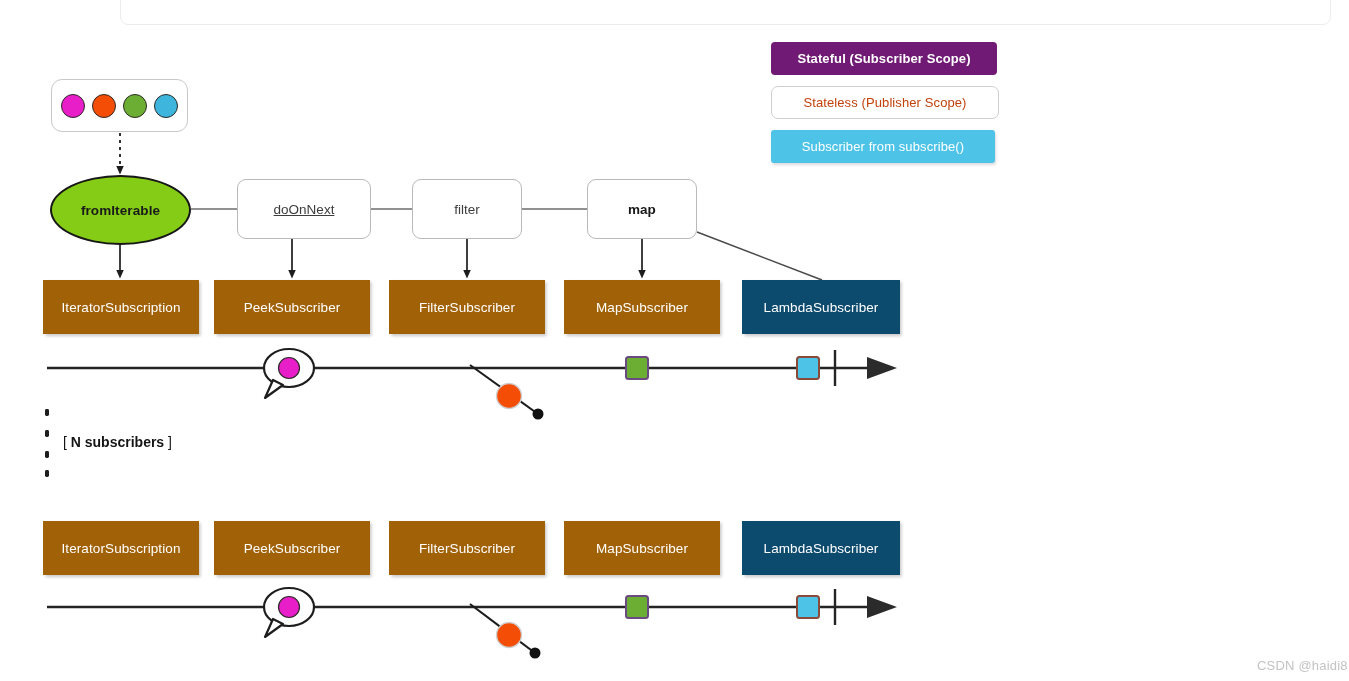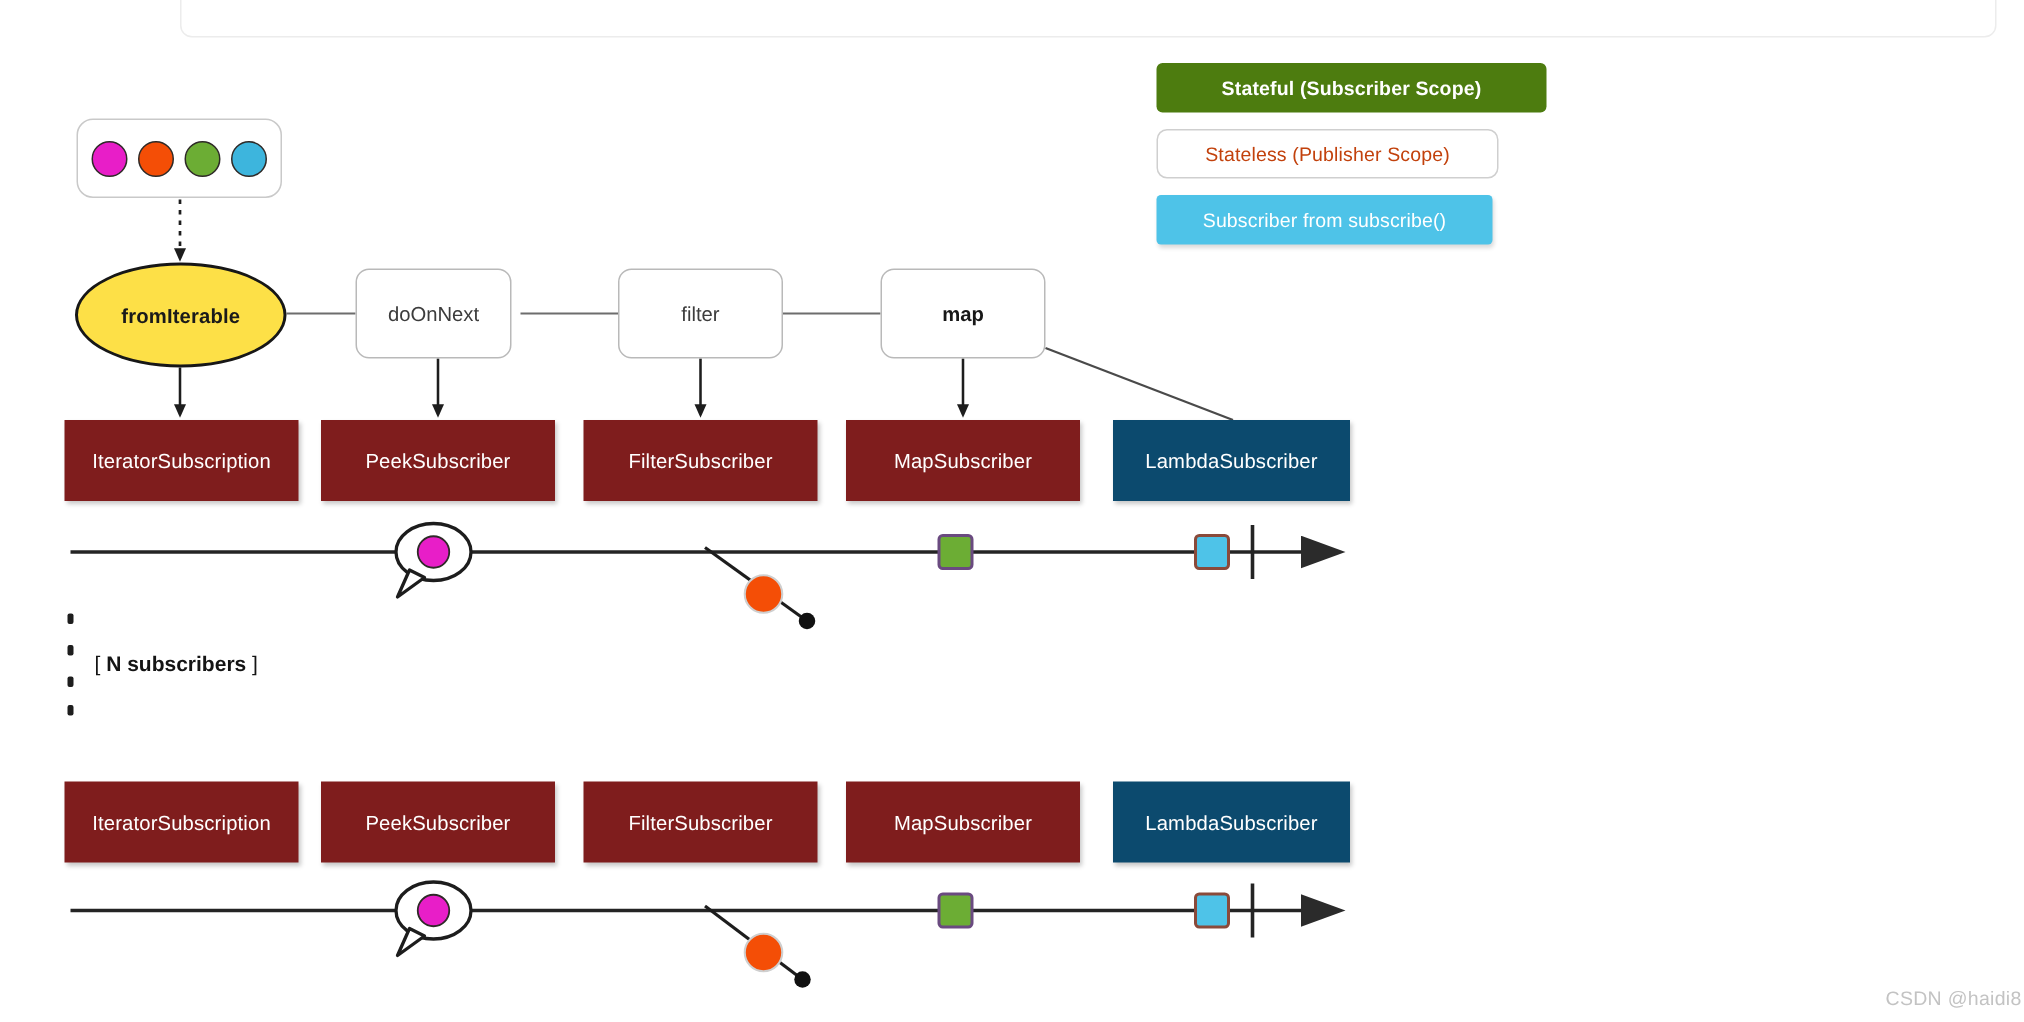--- a/index.html
+++ b/index.html
@@ -64,21 +64,21 @@
 
   
   #publisher-node {
     position: absolute;
     left: 50px;
     top: 175px;
     width: 141px;
     height: 70px;
     border: 2.2px solid #171717;
     border-radius: 50%;
-    background: #fde047;
+    background: #84cc16;
     box-sizing: border-box;
     display: flex;
     align-items: center;
     justify-content: center;
     font-size: 13.5px;
     font-weight: bold;
     color: #1a1a1a;
     letter-spacing: .1px;
   }
 
@@ -105,40 +105,40 @@
     height: 54px;
     box-sizing: border-box;
     display: flex;
     align-items: center;
     justify-content: center;
     font-size: 13.5px;
     color: #ffffff;
     letter-spacing: .1px;
     box-shadow: 1.5px 2px 3px rgba(0,0,0,.22);
   }
-  .subscriber-box.stateful { background: #7f1d1d; }
+  .subscriber-box.stateful { background: #a16207; }
   .subscriber-box.lambda   { background: #0c4a6e; }
 
   
   #legend { position: absolute; left: 771px; top: 42px; }
   .legend-item {
     height: 33px;
     box-sizing: border-box;
     display: flex;
     align-items: center;
     justify-content: center;
     font-size: 13px;
     margin-bottom: 11px;
     border-radius: 5px;
     letter-spacing: .1px;
   }
   .legend-item.stateful {
-    background: #4d7c0f;
+    background: #701a75;
     color: #fff;
-    width: 260px;
+    width: 226px;
     font-weight: bold;
     border-radius: 4px;
   }
   .legend-item.stateless {
     background: #fff;
     color: #c2410c;
     width: 228px;
     border: 1.3px solid #cfcfcf;
     border-radius: 7px;
   }
@@ -254,21 +254,21 @@
 <div id="source-container">
     <div class="ball" style="background: rgb(232, 30, 200);"></div>
     <div class="ball" style="background: rgb(244, 78, 6);"></div>
     <div class="ball" style="background: rgb(108, 173, 52);"></div>
     <div class="ball" style="background: rgb(61, 181, 221);"></div>
   </div>
 
 <div id="publisher-node">fromIterable</div>
 
 <div id="operators-layer">
-    <div class="operator-box" style="left: 237px; width: 104px;">doOnNext</div>
+    <div class="operator-box" style="left: 237px; width: 134px; text-decoration: underline;">doOnNext</div>
     <div class="operator-box" style="left: 412px; width: 110px;">filter</div>
     <div class="operator-box bold" style="left: 587px; width: 110px;">map</div>
   </div>
 
 <div id="subscriber-rows-layer">
     <div class="subscriber-box stateful" style="left: 43px; top: 280px; width: 156px;">IteratorSubscription</div>
     <div class="subscriber-box stateful" style="left: 214px; top: 280px; width: 156px;">PeekSubscriber</div>
     <div class="subscriber-box stateful" style="left: 389px; top: 280px; width: 156px;">FilterSubscriber</div>
     <div class="subscriber-box stateful" style="left: 564px; top: 280px; width: 156px;">MapSubscriber</div>
     <div class="subscriber-box lambda" style="left: 742px; top: 280px; width: 158px;">LambdaSubscriber</div>

